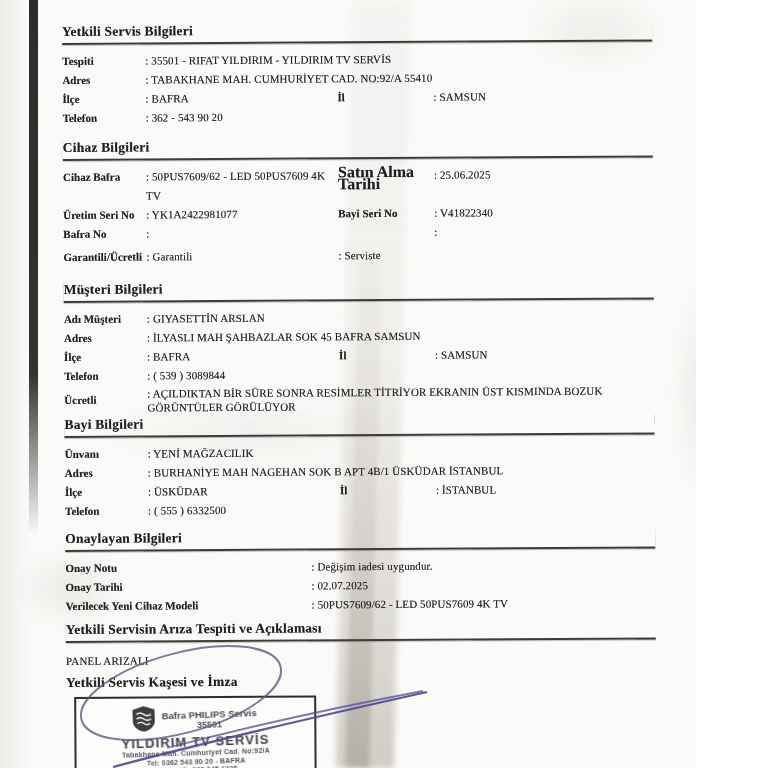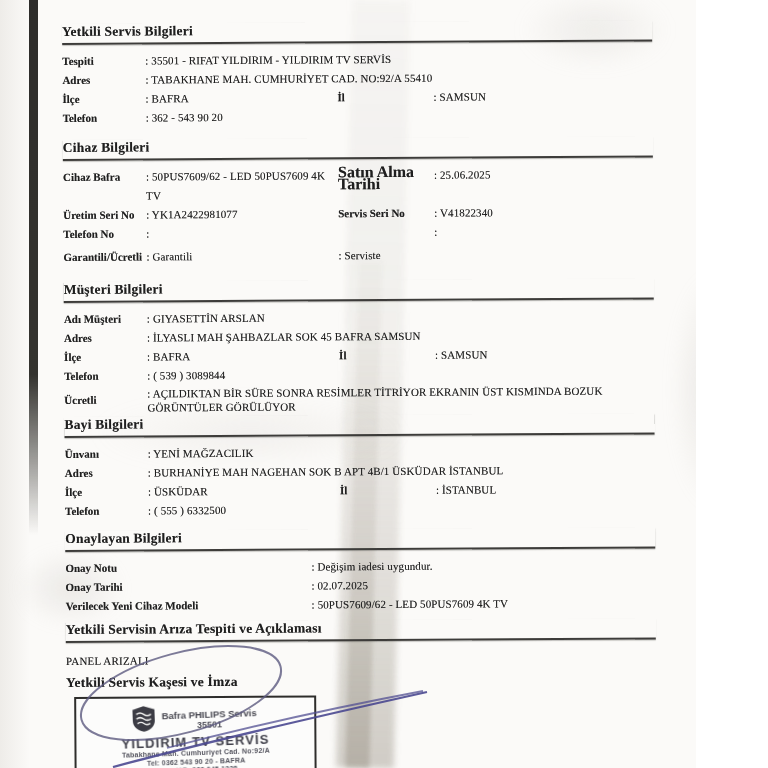--- a/index.html
+++ b/index.html
@@ -112,25 +112,25 @@
     <div class="rows">
       <div class="row split">
         <div class="lbl">Cihaz Bafra</div>
         <div class="val">: 50PUS7609/62 - LED 50PUS7609 4K TV</div>
         <div class="lbl wrap">Satın Alma Tarihi</div>
         <div class="val">: 25.06.2025</div>
       </div>
       <div class="row split">
         <div class="lbl">Üretim Seri No</div>
         <div class="val">: YK1A2422981077</div>
-        <div class="lbl">Servis Seri No</div>
+        <div class="lbl">Bayi Seri No</div>
         <div class="val">: V41822340</div>
       </div>
       <div class="row split">
-        <div class="lbl">Telefon No</div>
+        <div class="lbl">Bafra No</div>
         <div class="val">:</div>
         <div class="lbl"></div>
         <div class="val">:</div>
       </div>
       <div class="row split tall">
         <div class="lbl">Garantili/Ücretli</div>
         <div class="val">: Garantili</div>
         <div class="val">: Serviste</div>
       </div>
     </div>

